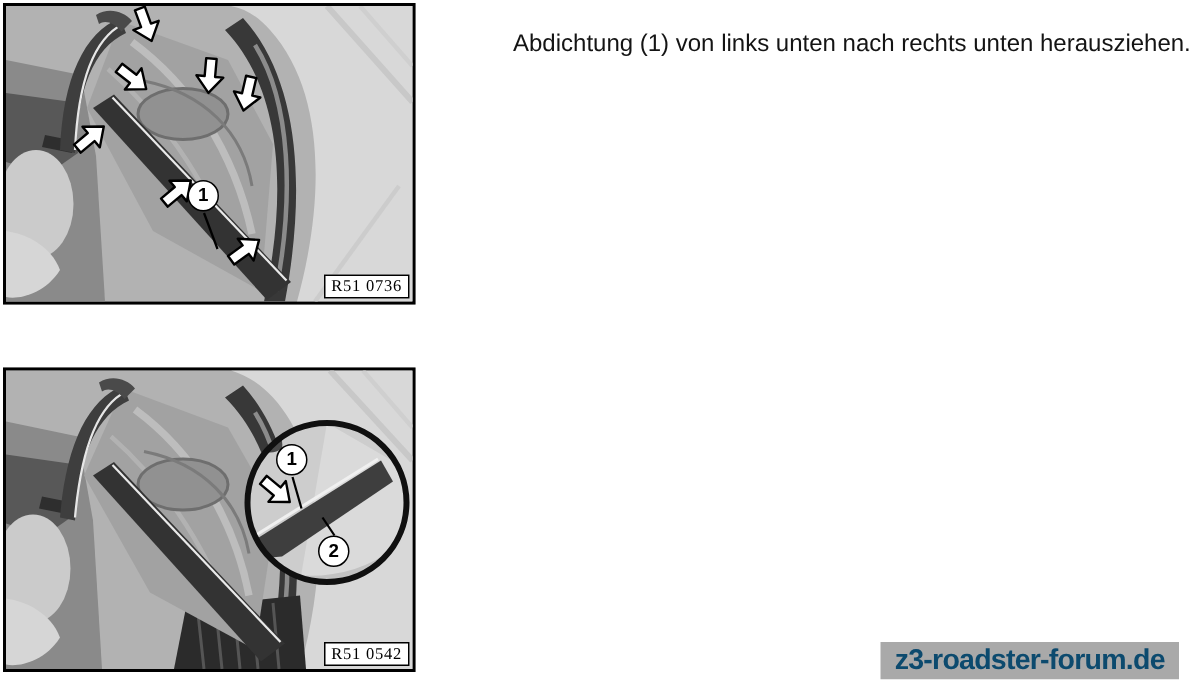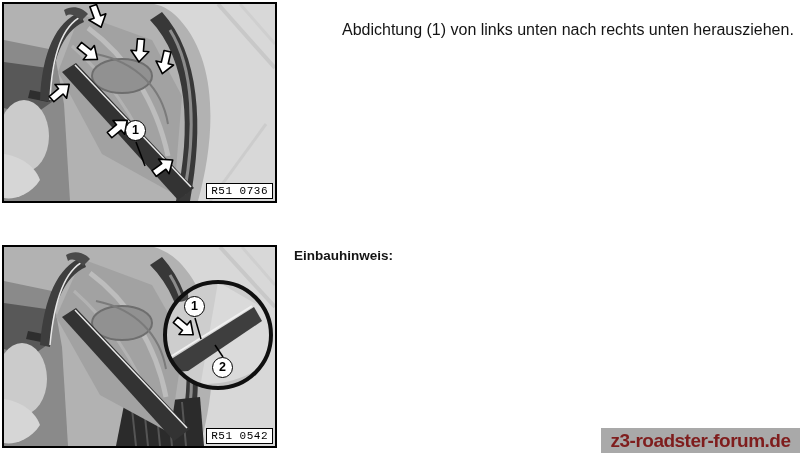--- a/index.html
+++ b/index.html
@@ -14,36 +14,36 @@
   .fig2{left:2px;top:245px;width:271px;height:199px;}
   .figure svg{display:block;}
   .callout{
     position:absolute;width:21px;height:21px;box-sizing:border-box;
     border:1.5px solid #000;border-radius:50%;background:#fff;
     display:flex;align-items:center;justify-content:center;
     font-size:12.5px;font-weight:bold;color:#000;line-height:1;
   }
   .ref-label{
     position:absolute;right:2px;bottom:2px;background:#fff;border:1px solid #000;
-    font-family:Liberation Mono, monospace;font-size:11px;line-height:14px;
+    font-family:Liberation Serif, serif;font-size:11px;line-height:14px;
     padding:0 4px;letter-spacing:0.5px;color:#000;white-space:nowrap;
   }
   .step-text{
     position:absolute;left:294px;top:5px;width:500px;
     font-size:16px;line-height:17px;margin-left:48px;
   }
   .note-block{
     position:absolute;left:294px;top:247px;width:504px;
     font-size:13.5px;line-height:17px;
   }
   .note-heading{font-weight:bold;}
   .note-body{padding-left:33px;}
   .watermark{
-    position:absolute;left:601px;top:428px;width:199px;height:25px;
-    background:#a9a9a9;color:#7f1d1d;text-align:center;
+    position:absolute;left:587px;top:428px;width:199px;height:25px;
+    background:#a9a9a9;color:#0c4a6e;text-align:center;
     font-weight:bold;font-size:19px;line-height:25px;letter-spacing:-0.5px;
     white-space:nowrap;overflow:hidden;
   }
   .arrow{fill:#ffffff;stroke:#000000;stroke-width:1.6;stroke-linejoin:round;}
 </style>
 </head>
 <body>
 
 <figure class="figure fig1" style="margin:0;">
   <svg viewBox="0 0 271 197" width="271" height="197">
@@ -176,16 +176,15 @@
       <line x1="191" y1="71" x2="197" y2="92" stroke="#000" stroke-width="1.5"></line>
       <line x1="219" y1="110" x2="211" y2="98" stroke="#000" stroke-width="1.5"></line>
     </g>
   </svg>
   <div class="callout" style="left:180px;top:49px;">1</div>
   <div class="callout" style="left:208px;top:110px;">2</div>
   <div class="ref-label">R51 0542</div>
 </figure>
 
 <div class="note-block">
-  <div class="note-heading">Einbauhinweis:</div>
 </div>
 
 <div class="watermark">z3-roadster-forum.de</div>
 
 </body></html>

